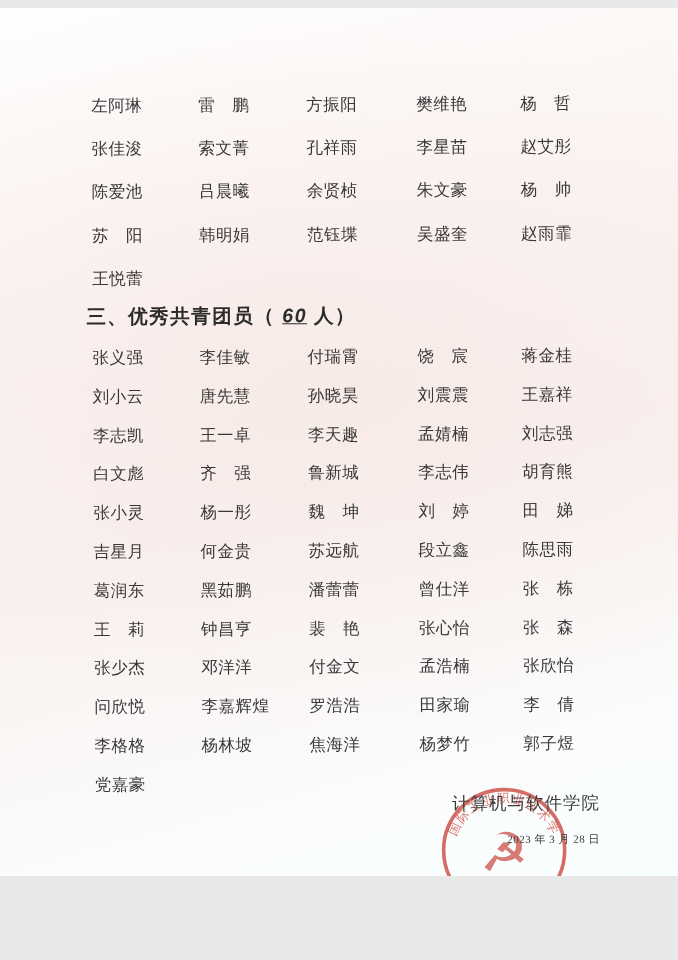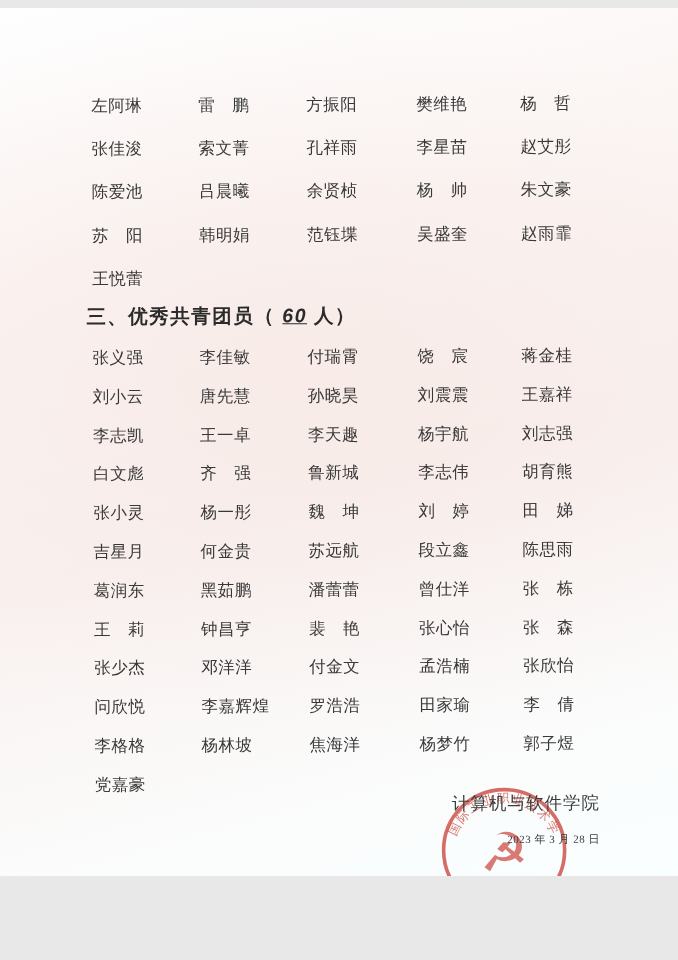--- a/index.html
+++ b/index.html
@@ -71,22 +71,22 @@
         <span class="name">樊维艳</span>
         <span class="name">杨　哲</span>
         <span class="name">张佳浚</span>
         <span class="name">索文菁</span>
         <span class="name">孔祥雨</span>
         <span class="name">李星苗</span>
         <span class="name">赵艾彤</span>
         <span class="name">陈爱池</span>
         <span class="name">吕晨曦</span>
         <span class="name">余贤桢</span>
+        <span class="name">朱文豪</span>
         <span class="name">杨　帅</span>
-        <span class="name">朱文豪</span>
         <span class="name">苏　阳</span>
         <span class="name">韩明娟</span>
         <span class="name">范钰堞</span>
         <span class="name">吴盛奎</span>
         <span class="name">赵雨霏</span>
         <span class="name">王悦蕾</span>
       </div>
 
     <div class="section-heading">
       <span>三、优秀共青团员（</span><span class="count-underlined">60</span><span>人）</span>
@@ -99,21 +99,21 @@
         <span class="name">饶　宸</span>
         <span class="name">蒋金桂</span>
         <span class="name">刘小云</span>
         <span class="name">唐先慧</span>
         <span class="name">孙晓昊</span>
         <span class="name">刘震震</span>
         <span class="name">王嘉祥</span>
         <span class="name">李志凯</span>
         <span class="name">王一卓</span>
         <span class="name">李天趣</span>
-        <span class="name">杨宇航</span>
+        <span class="name">孟婧楠</span>
         <span class="name">刘志强</span>
         <span class="name">白文彪</span>
         <span class="name">齐　强</span>
         <span class="name">鲁新城</span>
         <span class="name">李志伟</span>
         <span class="name">胡育熊</span>
         <span class="name">张小灵</span>
         <span class="name">杨一彤</span>
         <span class="name">魏　坤</span>
         <span class="name">刘　婷</span>

